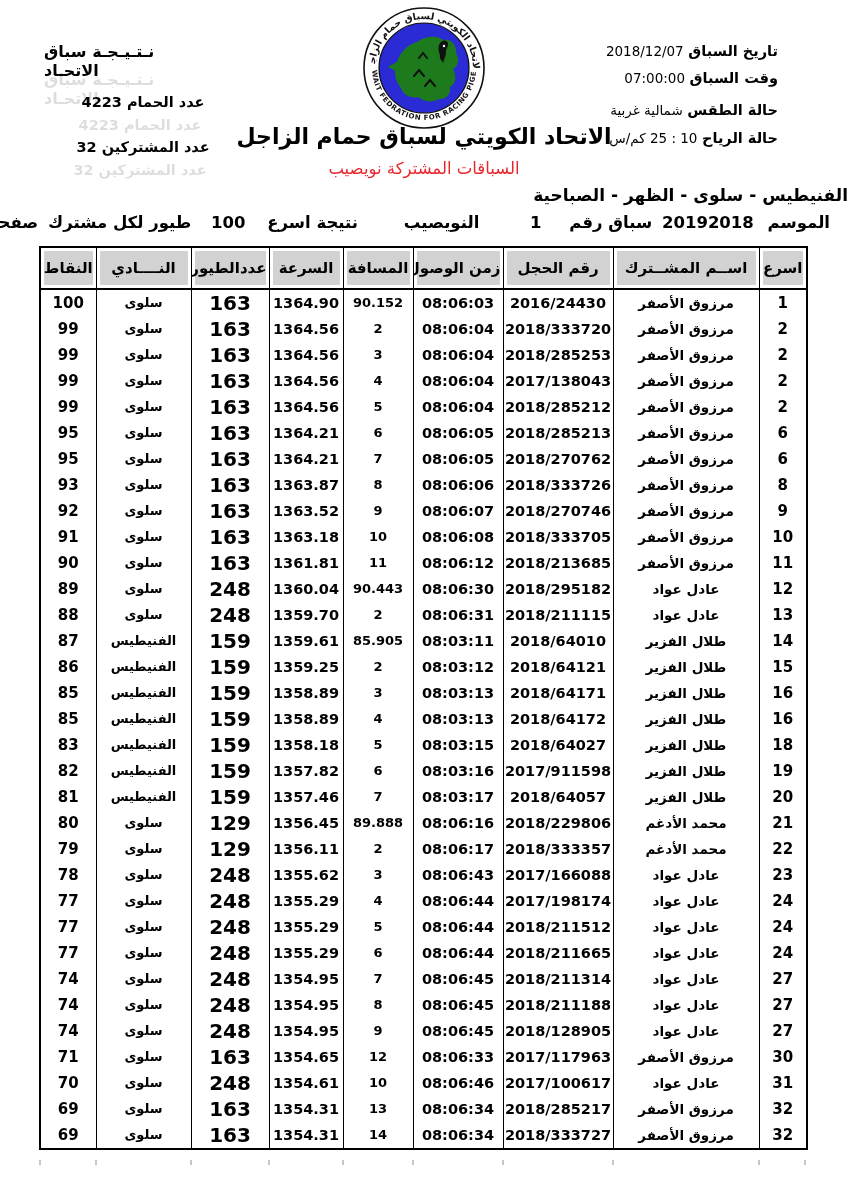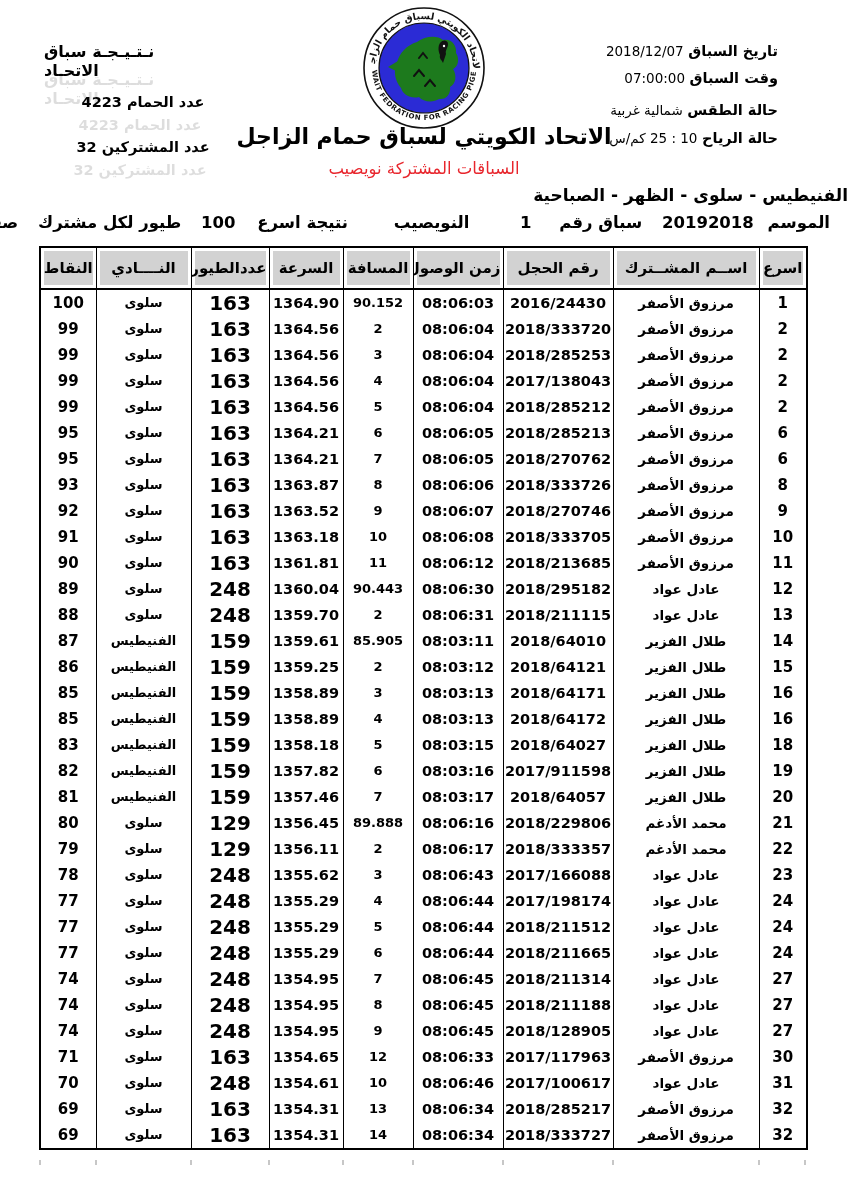--- a/index.html
+++ b/index.html
@@ -23,21 +23,21 @@
   .meta-line .val{font-weight:normal;font-size:13.5px}
 
   
   .fed-title{top:124px;left:0;width:848px;text-align:center;font-size:22px;font-weight:bold}
   .sub-red{top:159px;left:0;width:848px;text-align:center;font-size:16.5px;font-weight:normal}
   .cities{top:185px;left:0;width:848px;text-align:right;font-size:17px;font-weight:bold}
 
   
   .season-row{top:213px;right:18px;left:30px;font-size:16.5px;font-weight:bold;white-space:nowrap}
   .season-row span{display:inline-block}
-  .gap8{margin-left:8px}.gap12{margin-left:14px}.gap22{margin-left:22px}
+  .gap8{margin-left:8px}.gap12{margin-left:4px}.gap22{margin-left:22px}
   .gap45{margin-left:45px}.gap40{margin-left:40px}.gap16{margin-left:16px}
   .gap14{margin-left:14px}.gap20{margin-left:20px}
 
   
   .tbl-wrap{top:246px;left:39px}
   table{border-collapse:collapse;table-layout:fixed;width:767px;border:2px solid #000}
   thead th{
     background:#d2d2d2;border:1.5px solid #000;
     box-shadow:inset 0 0 0 3px #fff;
     font-size:15px;font-weight:bold;height:40px;padding:0 2px;overflow:hidden;white-space:nowrap

